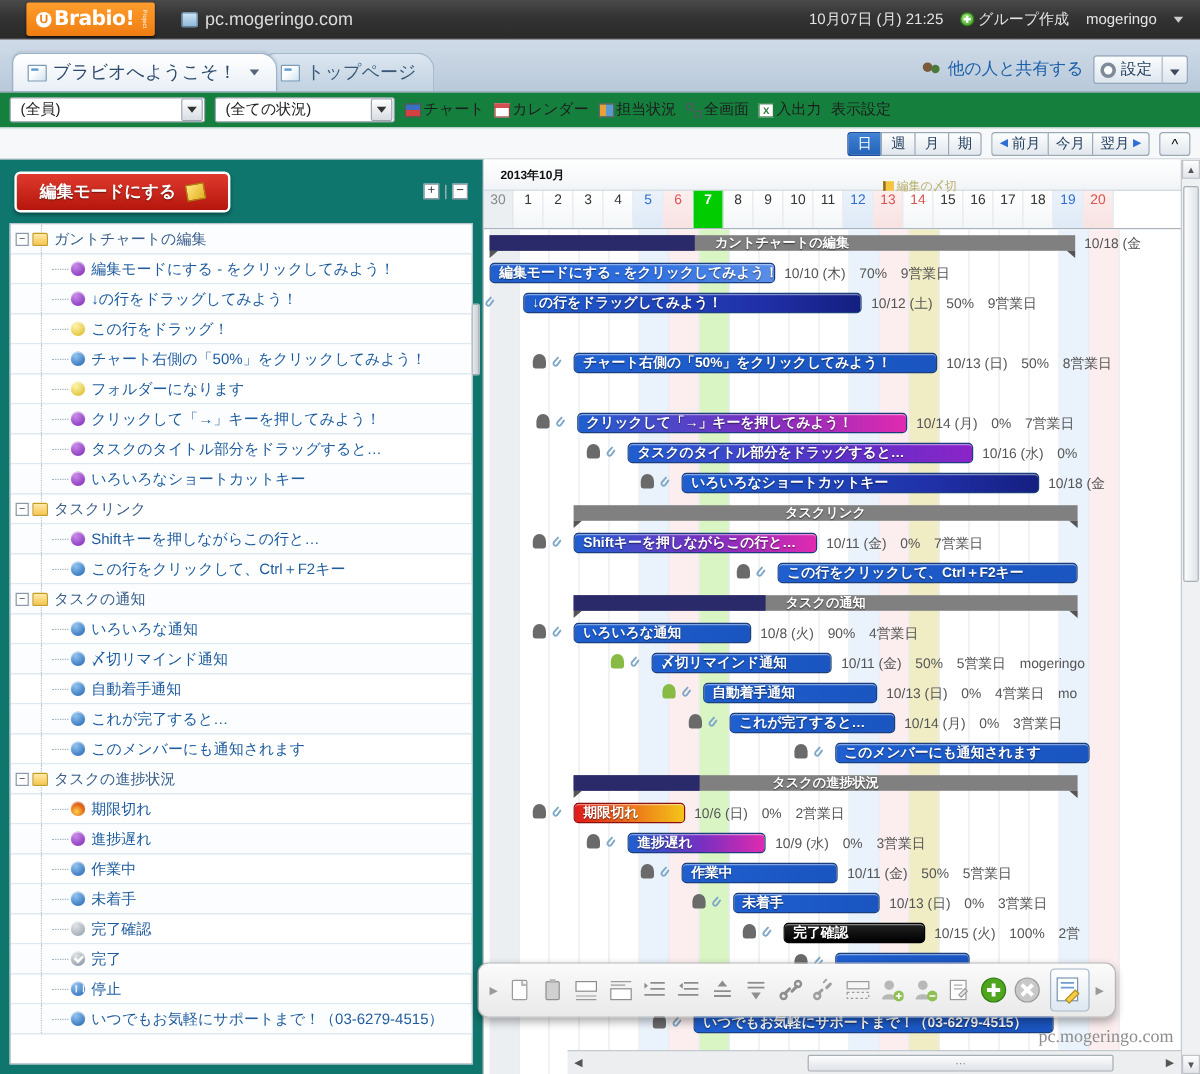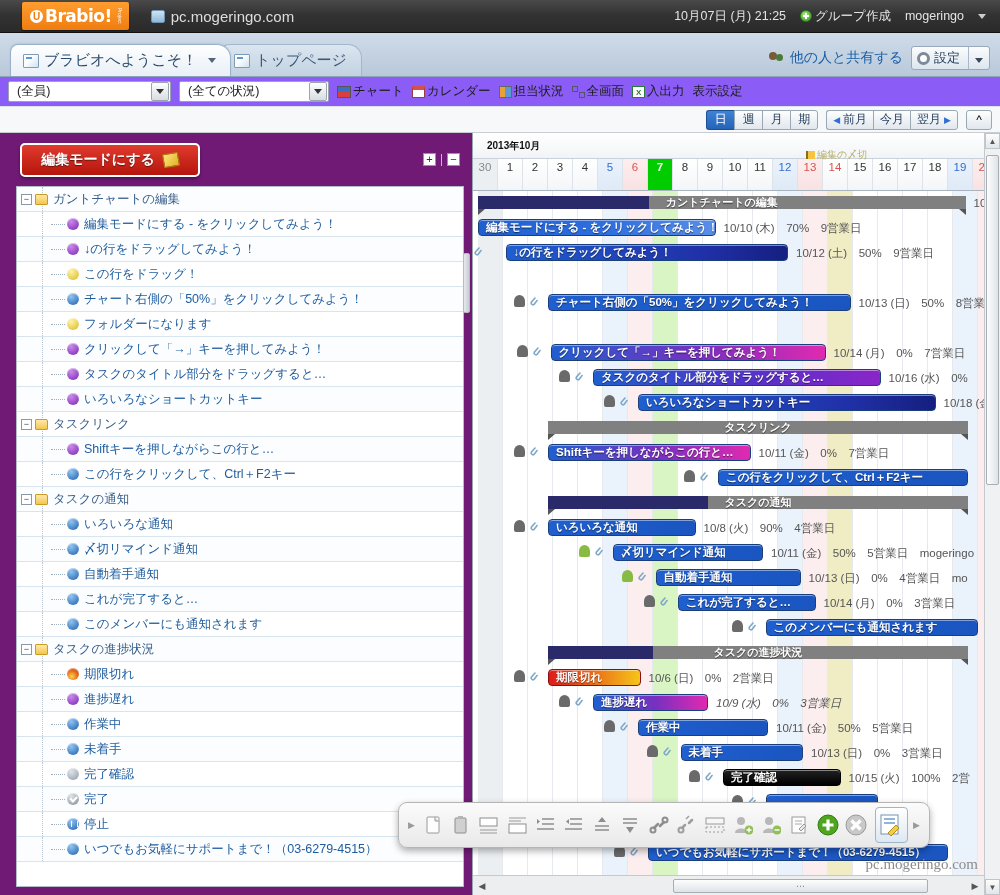--- a/index.html
+++ b/index.html
@@ -89,21 +89,21 @@
     background:#4a7a3a;}
   .settings-btn { display:flex;align-items:center; height:24px; border:1px solid #96a9bd;
     background:linear-gradient(to bottom,#fbfcfd,#dde6ee); border-radius:3px; font-size:13px; color:#24405e;}
   .settings-btn .lbl{ padding:0 8px 0 5px; display:flex;align-items:center;gap:4px;}
   .settings-btn .sep{ width:1px;height:100%;background:#a8b8c8;}
   .settings-btn .arrow{ padding:0 6px; }
   .gear-icon{ width:13px;height:13px;border-radius:50%;border:3px solid #7d8b99; background:#fff;
     display:inline-block; box-sizing:border-box;}
 
   
-  .toolrow { height:30px; background:#8b5cf6; display:flex; align-items:center; gap:8px;
+  .toolrow { height:30px; background:#15803d; display:flex; align-items:center; gap:8px;
     padding:0 8px; border-bottom:1px solid #dfe3e7;}
   .sel { height:21px; border:1px solid #9aa5b1; background:#fff; display:flex; align-items:center;
     font-size:12.5px; border-radius:2px; color:#222;}
   .sel .txt{ padding:0 8px; white-space:nowrap;}
   .sel .btn{ width:18px;height:19px; margin:0 1px 0 auto; background:linear-gradient(to bottom,#fdfdfd,#d8dde3);
     border:1px solid #9aa5b1; display:flex;align-items:center;justify-content:center; border-radius:2px;}
   .sel-a { width:163px;} .sel-b{ width:150px;}
   .tl-item{ display:flex; align-items:center; gap:2px; font-size:12.5px; color:#1d1d1d; white-space:nowrap;}
   .ico-chart{width:14px;height:12px;background:linear-gradient(to bottom,#3a6fc4 50%,#d64040 50%);border:1px solid #555;}
   .ico-cal{width:13px;height:12px;background:#fff;border:1px solid #9a3d3d;border-top:4px solid #d35050;}
@@ -123,22 +123,22 @@
     display:flex;align-items:center;justify-content:center; padding:0 6px;}
   .gbtn:last-child{border-right:1px solid #9aa8b6; border-radius:0 3px 3px 0;}
   .gbtn:first-child{border-radius:3px 0 0 3px;}
   .gbtn.on{ background:linear-gradient(to bottom,#3f82d6,#2463b8); color:#fff; border-color:#1c4f97;}
   .single{ width:26px;height:20px;border:1px solid #9aa8b6;border-radius:3px;
     background:linear-gradient(to bottom,#fdfefe,#e1e7ed); display:flex;align-items:center;justify-content:center;}
 
   
   .main { position:relative; height:calc(895px - 33px - 44px - 30px - 26px); display:flex;
     background:#dde2e8; }
-  .leftpane { width:473px; background:#701a75; border-right:1px solid #9aa5b0; position:relative;
-    display:flex; flex-direction:column;padding-left:8px;}
+  .leftpane { width:403px; background:#0f766e; border-right:1px solid #9aa5b0; position:relative;
+    display:flex; flex-direction:column;}
   .edit-bar { height:53px; display:flex; align-items:center; padding:0 12px; }
   .edit-btn { width:180px;height:34px; border-radius:5px; border:2px solid #fff;
     background:linear-gradient(to bottom,#e03a2e,#b5160c);
     box-shadow:0 2px 3px rgba(0,0,0,.35); display:flex;align-items:center;justify-content:center;gap:8px;
     color:#fff;font-size:14px;font-weight:bold;text-shadow:0 1px 1px rgba(0,0,0,.5);}
   .pencil { width:16px;height:14px; background:linear-gradient(135deg,#ffe680,#e0b020);
     transform:rotate(-10deg); border:1px solid #a8830f; border-radius:1px;}
   .expcol { margin-left:auto; display:flex; align-items:center; gap:5px; }
   .pmbox { width:13px;height:13px;border:1px solid #8b98a6;background:#fff;font-size:11px;line-height:11px;
     text-align:center;color:#333;}
@@ -809,21 +809,21 @@
             <span class="uico"></span>
             <span class="clipico">
               <svg width="10" height="13">
                 <path d="M7 3 L3.5 7 a1.8 1.8 0 0 0 2.6 2.4 L9 5.5" fill="none" stroke="#7fa8c8" stroke-width="1.6" stroke-linecap="round"></path>
               </svg>
             </span>
           </div>
           <div class="bar" style="left: 120px; width: 115px; background: linear-gradient(to right, rgb(31, 95, 208) 0%, rgb(122, 47, 192) 55%, rgb(224, 42, 176) 100%);">
             <span class="txt">進捗遅れ</span>
           </div>
-          <div class="meta" style="left: 243px; font-style: italic;">10/9 (水)　0%　3営業日</div>
+          <div class="meta" style="left: 243px;">10/9 (水)　0%　3営業日</div>
         </div>
         <div class="grow" style="top: 525px;">
           <div class="rowicons" style="left: 131px;">
             <span class="uico"></span>
             <span class="clipico">
               <svg width="10" height="13">
                 <path d="M7 3 L3.5 7 a1.8 1.8 0 0 0 2.6 2.4 L9 5.5" fill="none" stroke="#7fa8c8" stroke-width="1.6" stroke-linecap="round"></path>
               </svg>
             </span>
           </div>

